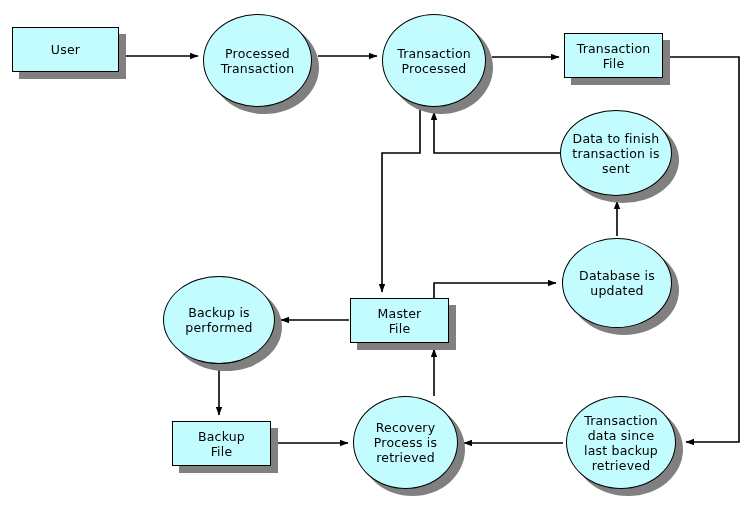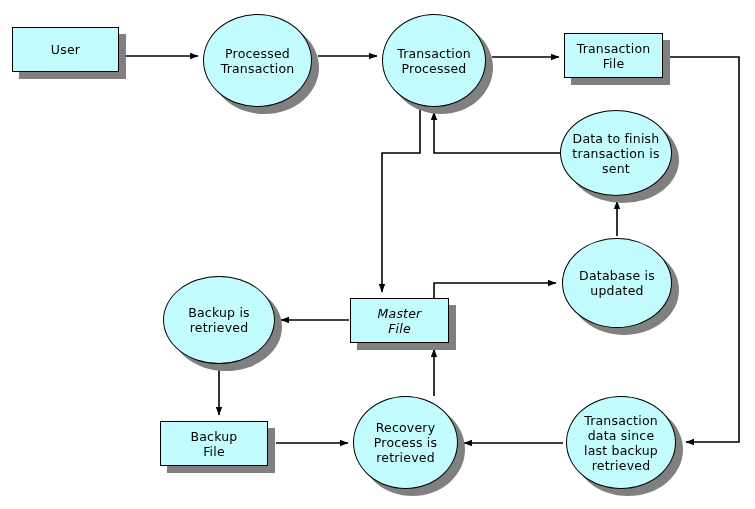--- a/index.html
+++ b/index.html
@@ -153,27 +153,27 @@
     <div class="body" style="background: rgb(194, 252, 255); border-color: rgb(0, 0, 0);">
       <div class="label">Database is
 updated</div>
     </div>
   </div>
 
   <div class="node ellipse" style="left: 163px; top: 276px; width: 112px; height: 88px;">
     <div class="shadow" style="background: rgb(128, 128, 128);"></div>
     <div class="body" style="background: rgb(194, 252, 255); border-color: rgb(0, 0, 0);">
       <div class="label">Backup is
-retrieved</div>
+performed</div>
     </div>
   </div>
 
   <div class="node rectangle" style="left: 350px; top: 298px; width: 99px; height: 45px;">
     <div class="shadow" style="background: rgb(128, 128, 128);"></div>
-    <div class="body" style="background: rgb(194, 252, 255); border-color: rgb(0, 0, 0); font-style: italic;">
+    <div class="body" style="background: rgb(194, 252, 255); border-color: rgb(0, 0, 0);">
       <div class="label">Master
 File</div>
     </div>
   </div>
 
   <div class="node ellipse" style="left: 566px; top: 396px; width: 110px; height: 93px;">
     <div class="shadow" style="background: rgb(128, 128, 128);"></div>
     <div class="body" style="background: rgb(194, 252, 255); border-color: rgb(0, 0, 0);">
       <div class="label">Transaction
 data since
@@ -184,21 +184,21 @@
 
   <div class="node ellipse" style="left: 353px; top: 396px; width: 105px; height: 93px;">
     <div class="shadow" style="background: rgb(128, 128, 128);"></div>
     <div class="body" style="background: rgb(194, 252, 255); border-color: rgb(0, 0, 0);">
       <div class="label">Recovery
 Process is
 retrieved</div>
     </div>
   </div>
 
-  <div class="node rectangle" style="left: 160px; top: 421px; width: 108px; height: 45px;">
+  <div class="node rectangle" style="left: 172px; top: 421px; width: 99px; height: 45px;">
     <div class="shadow" style="background: rgb(128, 128, 128);"></div>
     <div class="body" style="background: rgb(194, 252, 255); border-color: rgb(0, 0, 0);">
       <div class="label">Backup
 File</div>
     </div>
   </div>
 
 </div>
 
 </body></html>

